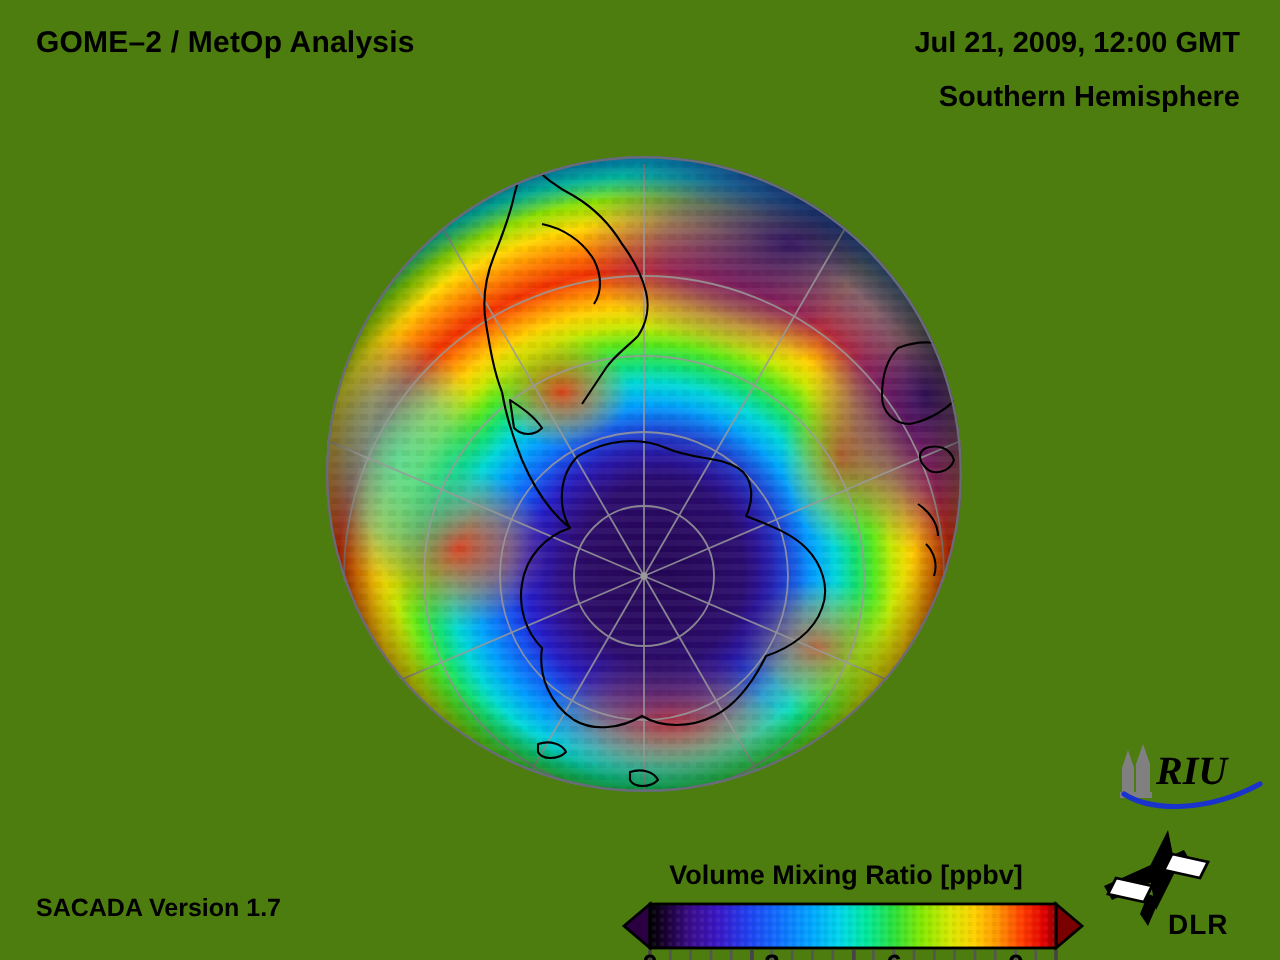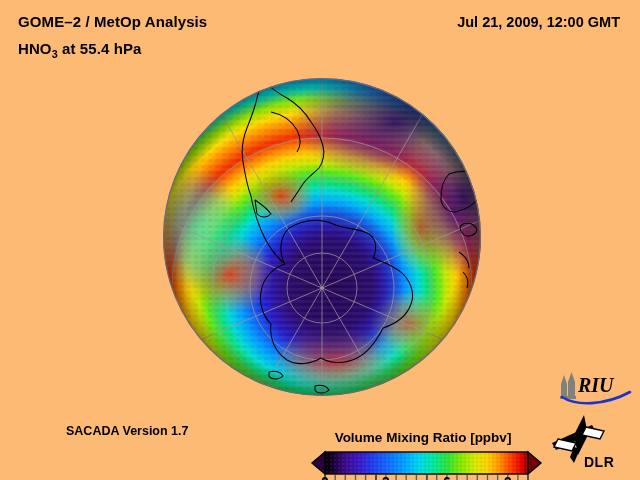--- a/index.html
+++ b/index.html
@@ -5,21 +5,21 @@
 <style>
   html, body {
     margin: 0;
     padding: 0;
     background: #ffffff;
   }
   #page {
     position: relative;
     width: 640px;
     height: 480px;
-    background: #fdba74;
+    background: #4d7c0f;
     font-family: "Liberation Sans", sans-serif;
     overflow: hidden;
   }
 
   
   .hdr-left {
     position: absolute;
     left: 18px;
     font-size: 15px;
     font-weight: bold;
@@ -45,21 +45,21 @@
   
   .foot {
     position: absolute;
     left: 18px;
     font-size: 12.5px;
     font-weight: bold;
     color: #000;
     white-space: nowrap;
   }
   #foot-1 { top: 404px; }
-  #foot-2 { top: 424px; margin-left: 48px; }
+  #foot-2 { top: 447px; }
   #foot-3 { top: 452px; }
 
   
   #globe-wrap {
     position: absolute;
     left: 163px;
     top: 78px;
     width: 318px;
     height: 318px;
   }
@@ -115,24 +115,24 @@
     height: 58px;
   }
 </style>
 </head>
 <body>
 
 <div id="page">
 
   <div class="hdr-left" id="hdr-title">GOME–2 / MetOp Analysis</div>
 
-  <div class="hdr-left" id="hdr-species"><span>HNO</span><sub>3</sub><span> at 55.4 hPa</span></div>
 
   <div class="hdr-right" id="hdr-date">Jul 21, 2009, 12:00 GMT</div>
 
+  <div class="hdr-right" id="hdr-hemi">Southern Hemisphere</div>
 
   <div id="globe-wrap">
     <svg id="globe-svg" width="318" height="318" viewBox="0 0 318 318">
       <defs>
         <clipPath id="diskClip">
           <circle cx="159" cy="159" r="159"></circle>
         </clipPath>
 
         <radialGradient id="fieldGrad" cx="50%" cy="66%" r="74%">
           <stop offset="0.00" stop-color="#2b0a5e"></stop>

